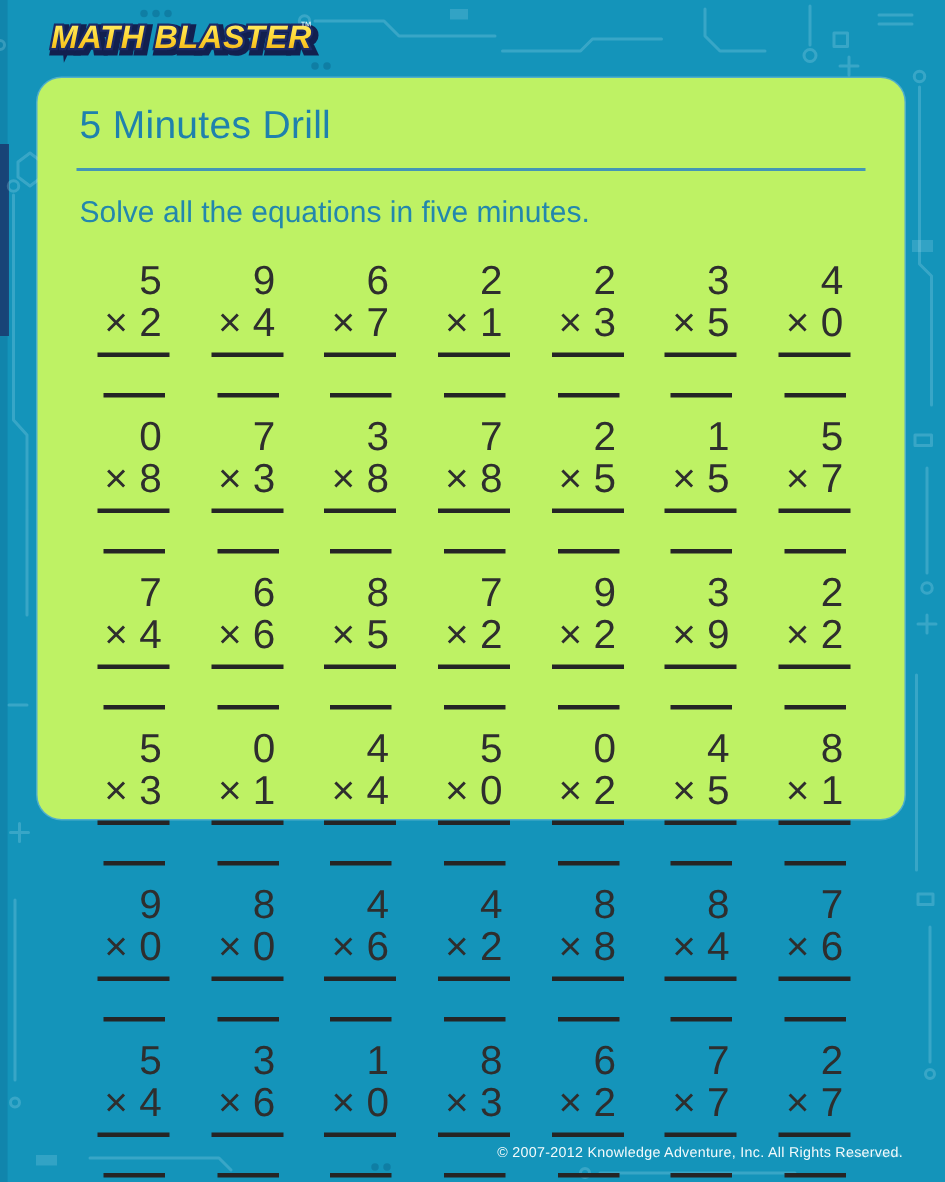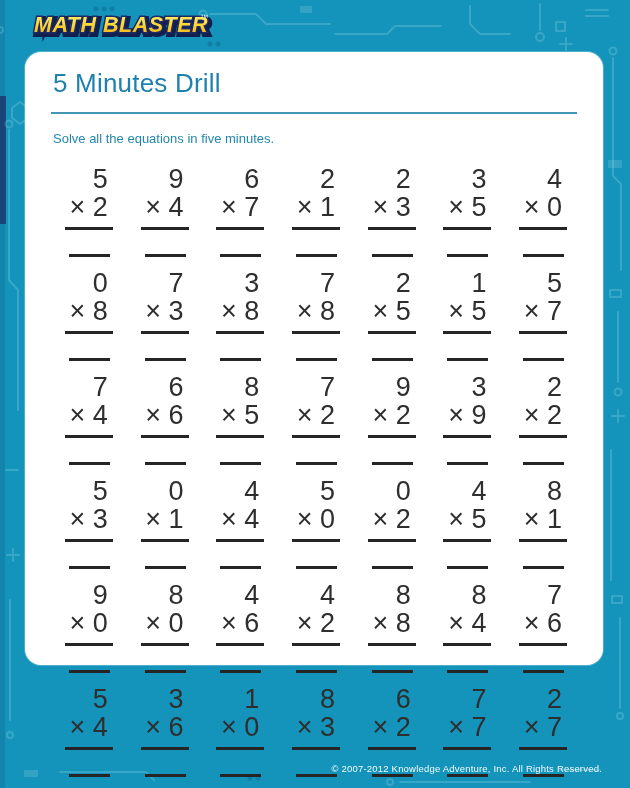--- a/index.html
+++ b/index.html
@@ -18,40 +18,40 @@
   
   .header { position: absolute; top: 0; left: 0; width: 508px; height: 52px; }
   .logo-wrap { position: absolute; top: 6px; left: 28px; }
   .worksheet-label {
     position: absolute; top: 21px; right: 30px;
     color: #ffffff; font-size: 13px; letter-spacing: 0.2px;
   }
   
   .card {
     position: absolute; left: 25px; top: 52px;
-    width: 578px; height: 613px;
-    background: #ffffff;
+    width: 578px; height: 494px;
+    background: #bef264;
     border-radius: 16px;
     box-shadow: 0 0 0 1px rgba(255,255,255,0.25);
   }
   .card-title {
     margin: 16px 28px 0 28px;
     color: #1f81ad;
     font-size: 26px; font-weight: 500;
     letter-spacing: 0.2px;
   }
   .title-rule {
     margin: 13px 26px 0 26px;
     border: none;
     border-top: 2px solid #4396b6;
   }
   .instruction {
     margin: 17px 28px 0 28px;
     color: #2387ad;
-    font-size: 13px;
+    font-size: 20px;
   }
   
   .grid {
     margin: 19px 24px 0 24px;
     display: grid;
     grid-template-columns: repeat(7, 1fr);
     row-gap: 12px;
     justify-items: center;
   }
   .problem {

